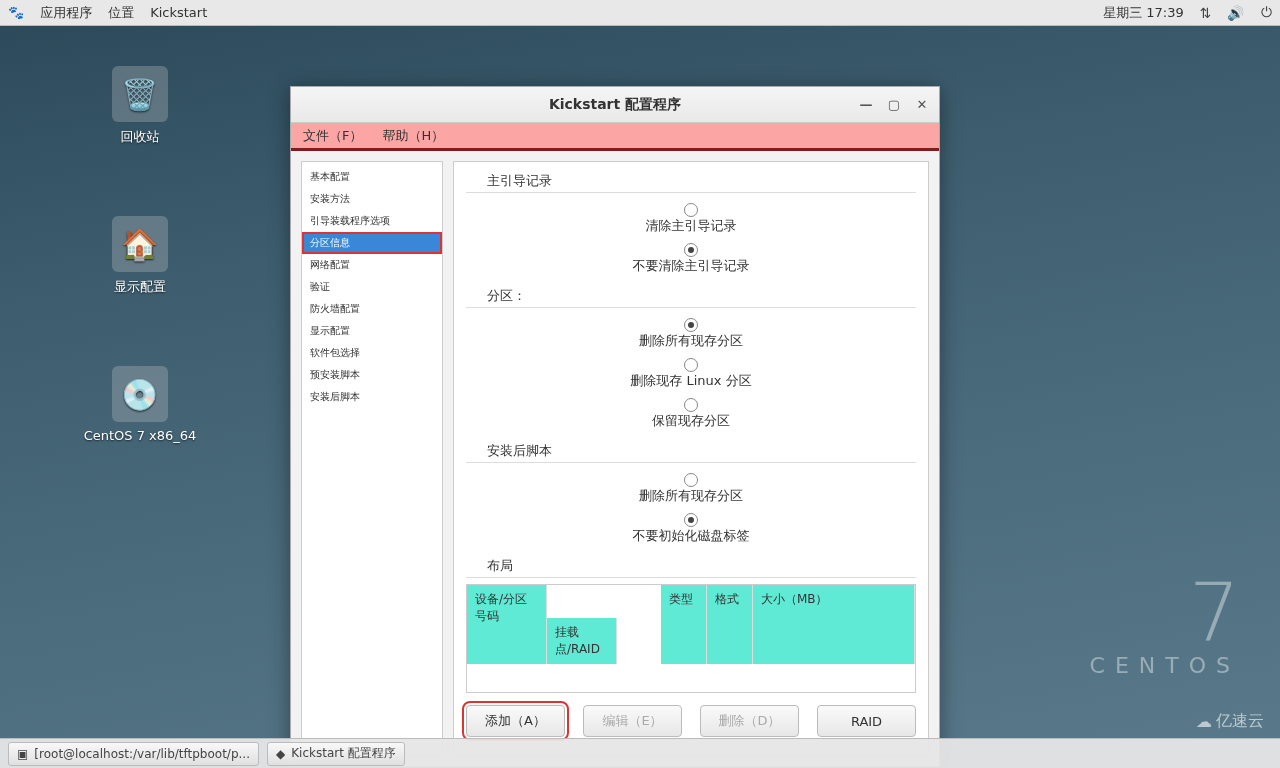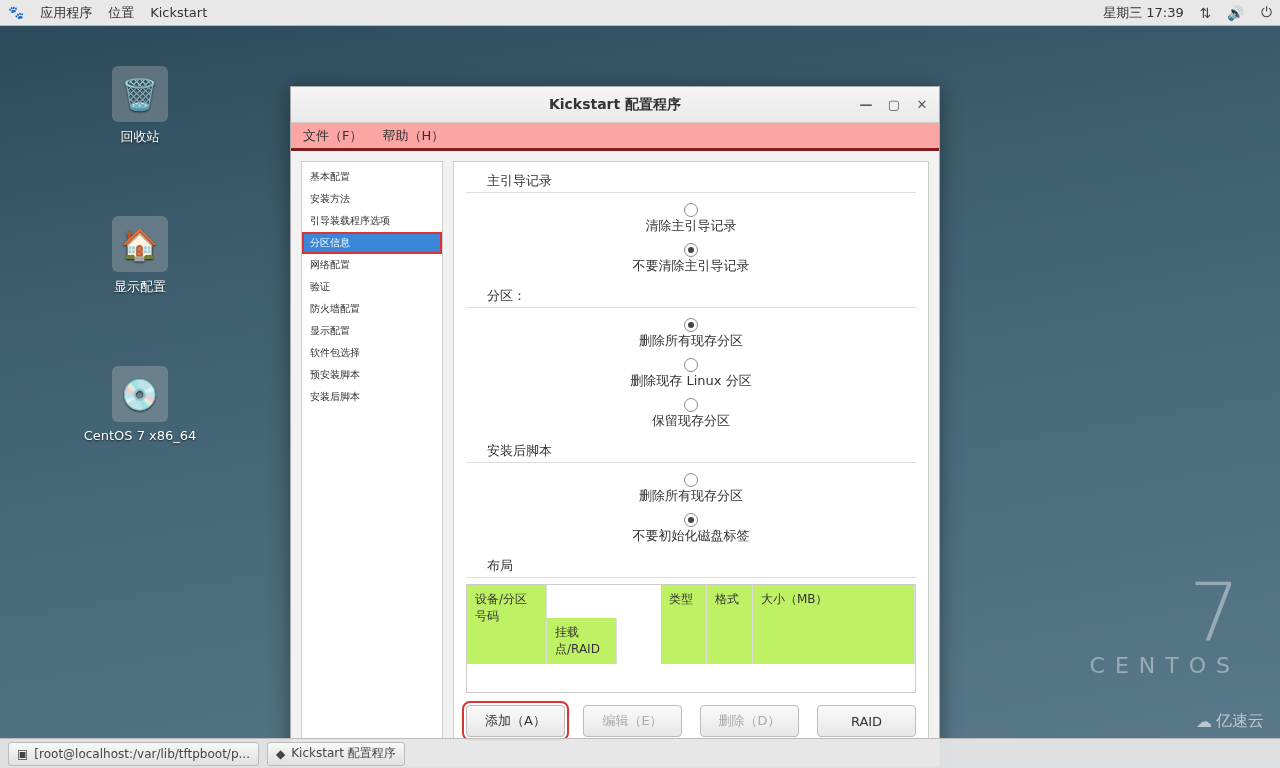--- a/index.html
+++ b/index.html
@@ -33,21 +33,21 @@
 .sidebar-item.highlighted { outline: 2px solid #d33; outline-offset: -2px; }
 .main { flex: 1; background: #fff; border: 1px solid #ccc; padding: 10px 12px; font-size: 13px; color: #333; }
 .group { margin-bottom: 8px; }
 .group-title { font-size: 13px; padding-bottom: 2px; margin-left: 21px; }
 .group-line { border-top: 1px solid #ddd; margin-bottom: 6px; }
 .opt { display: flex; align-items: center; padding: 4px 14px; flex-direction: column; }
 .radio { width: 14px; height: 14px; border-radius: 50%; border: 1px solid #888; display: inline-flex; align-items: center; justify-content: center; background: #fff; }
 .radio.checked::after { content: ""; width: 6px; height: 6px; border-radius: 50%; background: #444; }
 .table-box { border: 1px solid #ccc; margin-top: 6px; }
 .thead { display: flex; font-size: 12px; }
-.thead > div { padding: 6px 8px; border-right: 1px solid #ddd; background: #bef264; }
+.thead > div { padding: 6px 8px; border-right: 1px solid #ddd; background: #5eead4; }
 .tbody { height: 28px; }
 .buttons { display: flex; gap: 18px; margin-top: 12px; }
 .btn { flex: 1; height: 32px; background: linear-gradient(#fafafa,#e7e7e7); border: 1px solid #bbb; border-radius: 4px; font-size: 13px; color: #333; display: flex; align-items: center; justify-content: center; cursor: pointer; }
 .btn.disabled { color: #aaa; }
 .btn.hl { outline: 2px solid #d33; outline-offset: 2px; }
 
 .taskbar { position: absolute; bottom: 0; left: 0; right: 0; height: 30px; background: rgba(230,230,230,0.95); border-top: 1px solid #bbb; display: flex; align-items: center; padding: 0 8px; gap: 8px; font-size: 12px; color: #444; }
 .task { height: 24px; background: linear-gradient(#f8f8f8,#e0e0e0); border: 1px solid #bbb; border-radius: 3px; padding: 0 8px; display: flex; align-items: center; gap: 6px; max-width: 260px; overflow: hidden; white-space: nowrap; }
 
 .watermark { position: absolute; right: 16px; bottom: 36px; color: rgba(255,255,255,0.6); font-size: 16px; display:flex; align-items:center; gap:4px;}

